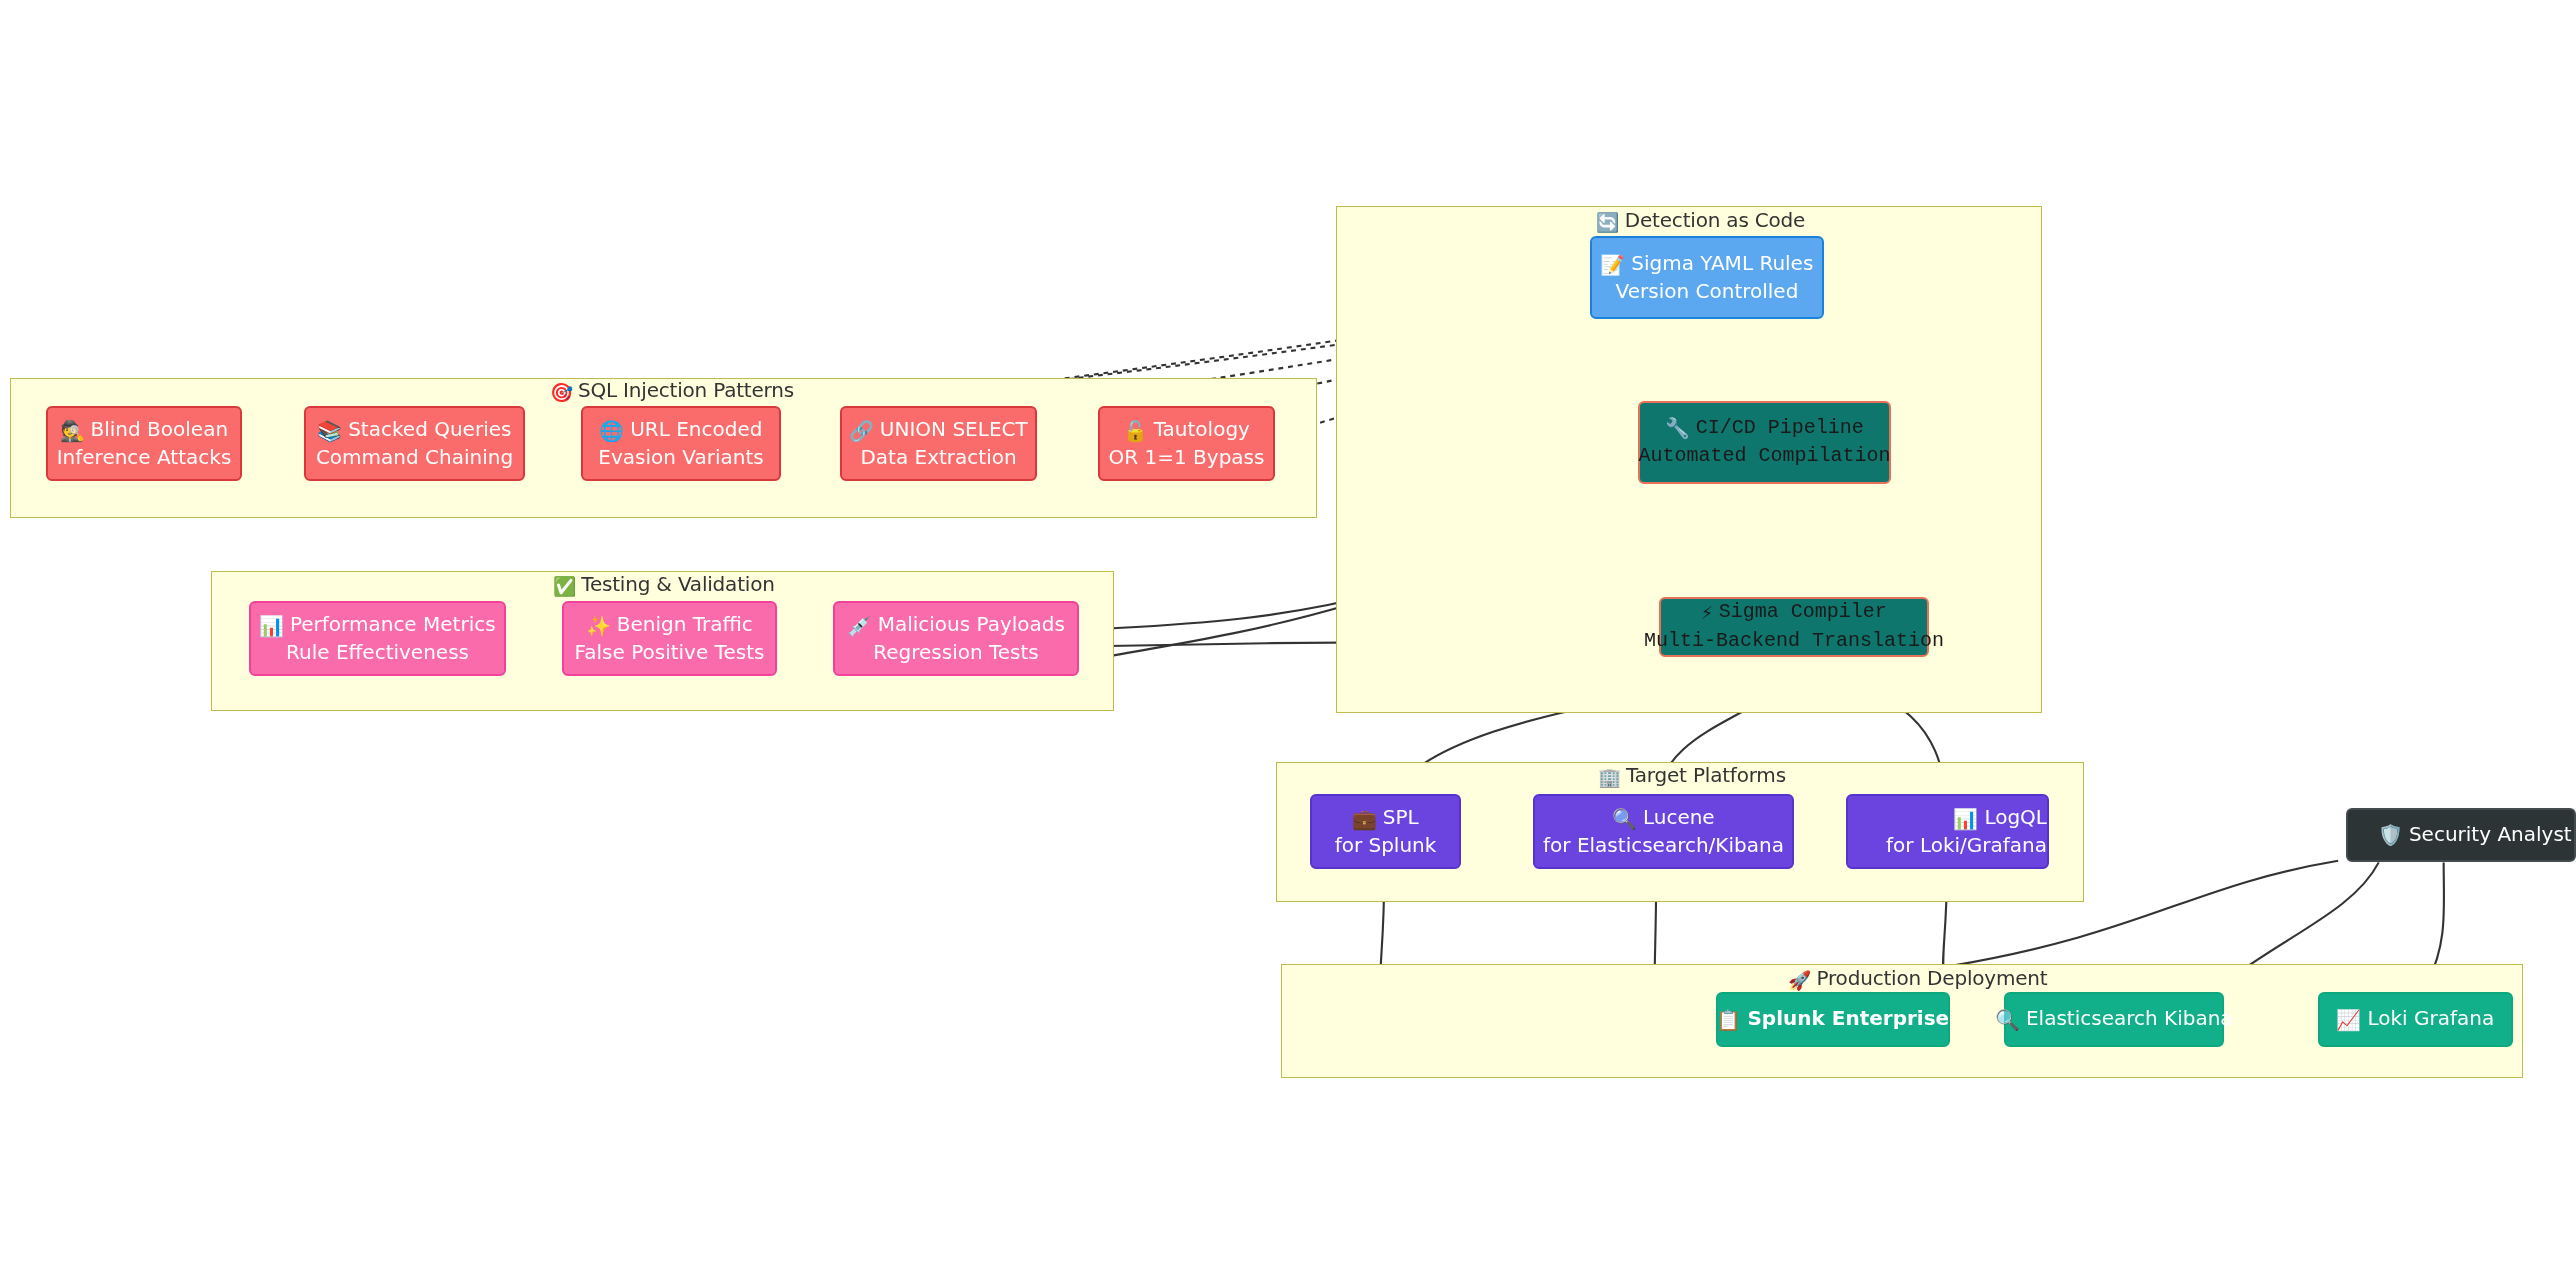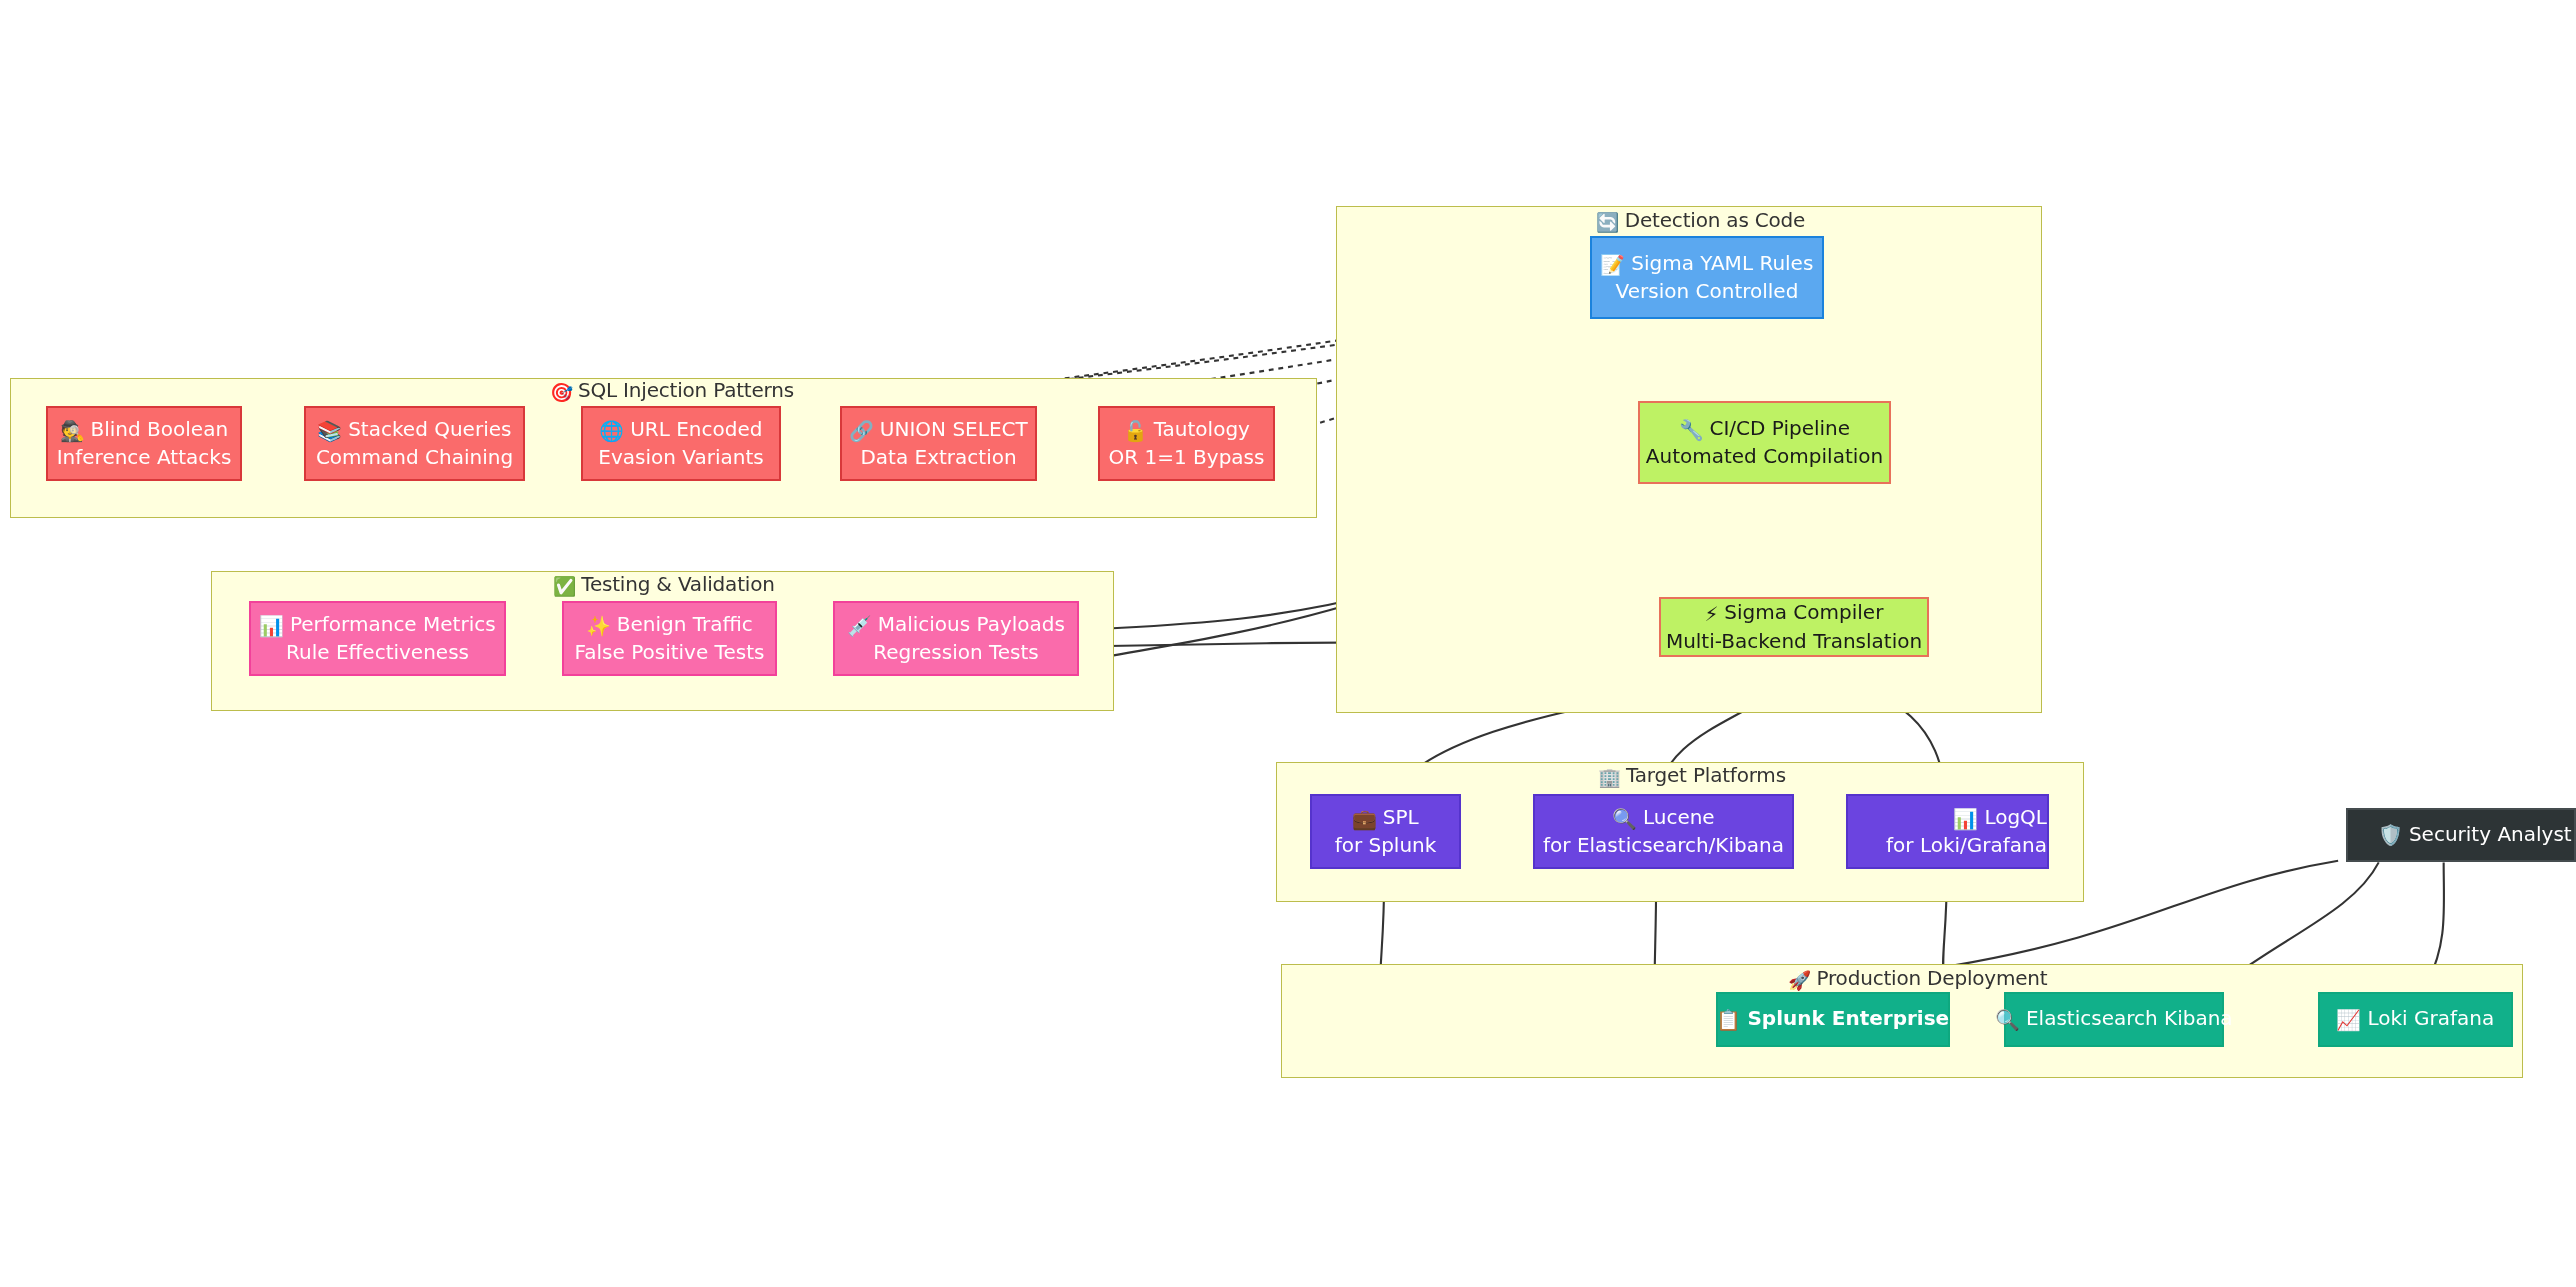--- a/index.html
+++ b/index.html
@@ -53,20 +53,21 @@
     position: absolute;
     box-sizing: border-box;
     display: flex;
     flex-direction: column;
     align-items: center;
     justify-content: center;
     text-align: center;
     line-height: 1.34;
     font-size: 20px;
     font-family: "DejaVu Sans", sans-serif;
+    border-radius: 6px;
   }
   .node .l1 { white-space: nowrap; }
   .node .l2 { white-space: nowrap; }
   .node .emo {
     margin-right: 5.7px;
     vertical-align: -1.6px;
   }
 
   .n-sql {
     background: #FA6B6B;
@@ -77,23 +78,24 @@
     background: #FA6BAB;
     border: 2.4px solid #F2419A;
     color: #ffffff;
   }
   .n-blue {
     background: #5BA8F0;
     border: 2.4px solid #1B82DC;
     color: #ffffff;
   }
   .n-orange {
-    background: #bef264;
+    background: #0f766e;
     border: 2.4px solid #E8715A;
     color: #1a1a1a;
+    font-family: Liberation Mono, monospace;
   }
   .n-purple {
     background: #6B44E0;
     border: 2.4px solid #5533CC;
     color: #ffffff;
   }
   .n-teal {
     background: #11B08A;
     border: 2.4px solid #0EA87F;
     color: #ffffff;

